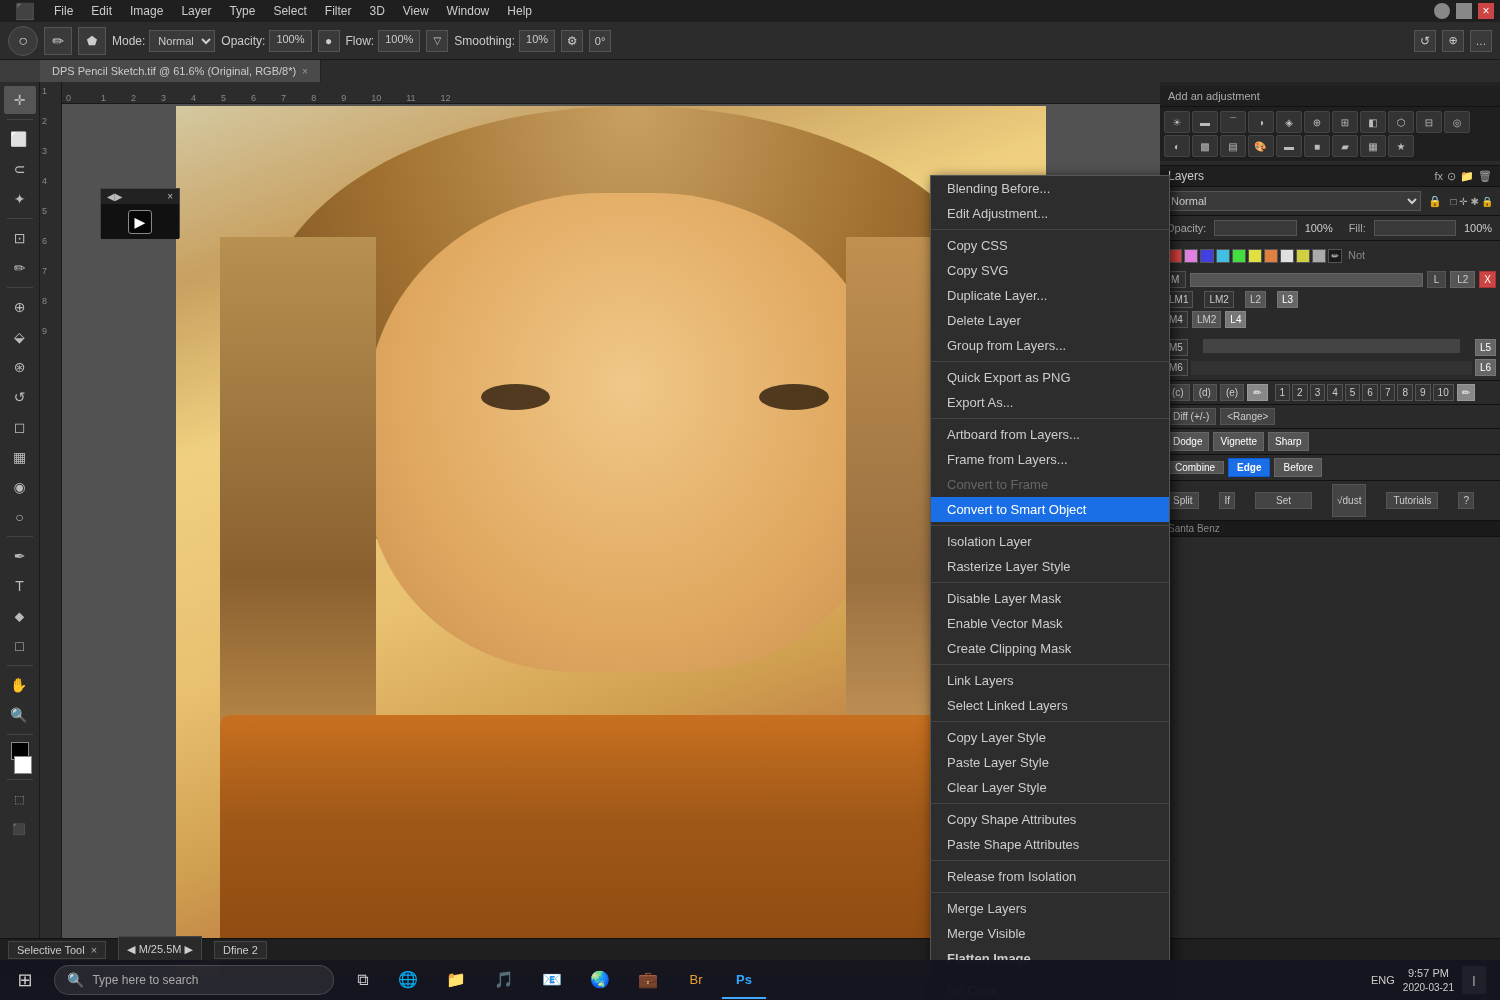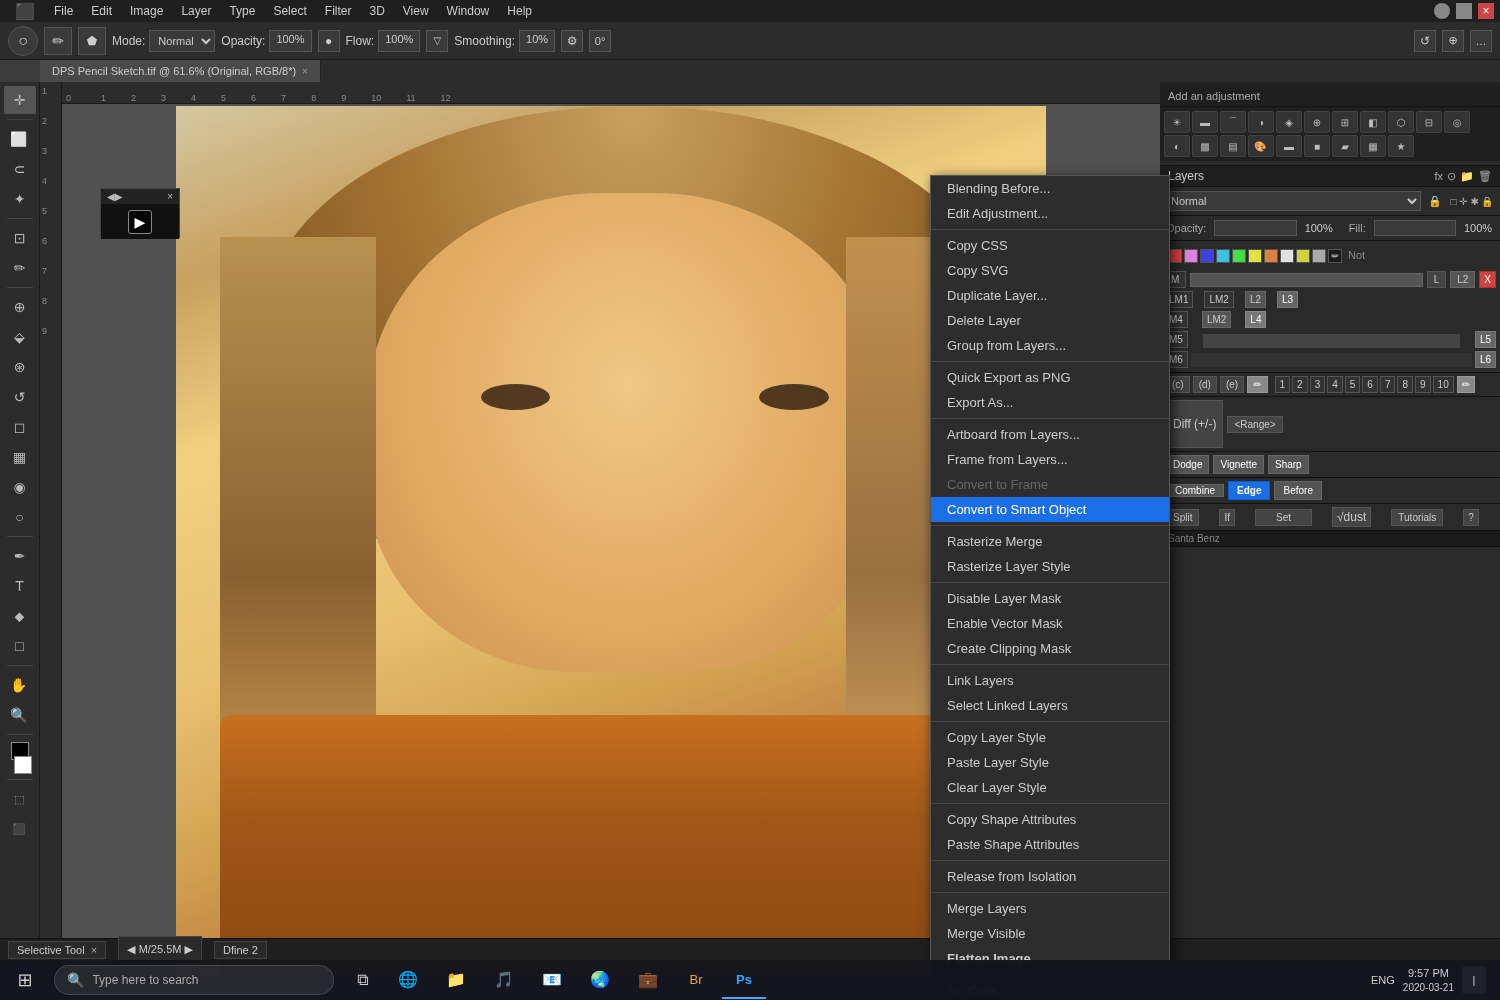--- a/index.html
+++ b/index.html
@@ -619,26 +619,26 @@
       <div style="padding:2px 6px;background:#444;border:1px solid #555;font-size:10px;color:#ccc;">L</div>
       <div style="padding:2px 6px;background:#555;border:1px solid #666;font-size:10px;color:#ccc;">L2</div>
       <div style="padding:2px 4px;background:#c44;border:1px solid #a33;font-size:10px;color:#fff;">X</div>
     </div>
     <div style="display:flex;align-items:center;gap:11px;margin-top:3px;">
       <div style="padding:2px 4px;background:#333;border:1px solid #555;font-size:10px;color:#ccc;">LM1</div>
       <div style="padding:2px 4px;background:#333;border:1px solid #555;font-size:10px;color:#ccc;">LM2</div>
       <div style="padding:2px 4px;background:#555;border:1px solid #666;font-size:10px;color:#ccc;">L2</div>
       <div style="padding:2px 4px;background:#666;border:1px solid #777;font-size:10px;color:#fff;">L3</div>
     </div>
-    <div style="display:flex;align-items:center;gap:14px;margin-top:3px;">
+    <div style="display:flex;align-items:center;gap:4px;margin-top:3px;">
       <div style="padding:2px 4px;background:#333;border:1px solid #555;font-size:10px;color:#ccc;">M4</div>
       <div style="padding:2px 4px;background:#555;border:1px solid #666;font-size:10px;color:#ccc;">LM2</div>
       <div style="padding:2px 4px;background:#777;border:1px solid #888;font-size:10px;color:#fff;">L4</div>
     </div>
-    <div style="display:flex;align-items:flex-end;gap:15px;margin-top:3px;">
+    <div style="display:flex;align-items:flex-start;gap:15px;margin-top:11px;">
       <div style="padding:2px 4px;background:#333;border:1px solid #555;font-size:10px;color:#ccc;">M5</div>
       <div style="flex:1;height:14px;background:#444;"></div>
       <div style="padding:2px 4px;background:#666;border:1px solid #777;font-size:10px;color:#fff;">L5</div>
     </div>
     <div style="display:flex;align-items:center;gap:3px;margin-top:3px;">
       <div style="padding:2px 4px;background:#333;border:1px solid #555;font-size:10px;color:#ccc;">M6</div>
       <div style="flex:1;height:14px;background:#333;"></div>
       <div style="padding:2px 4px;background:#666;border:1px solid #777;font-size:10px;color:#fff;">L6</div>
     </div>
   </div>
@@ -657,38 +657,38 @@
       <div style="padding:2px 4px;background:#333;border:1px solid #555;font-size:10px;color:#ccc;">6</div>
       <div style="padding:2px 4px;background:#333;border:1px solid #555;font-size:10px;color:#ccc;">7</div>
       <div style="padding:2px 4px;background:#333;border:1px solid #555;font-size:10px;color:#ccc;">8</div>
       <div style="padding:2px 4px;background:#333;border:1px solid #555;font-size:10px;color:#ccc;">9</div>
       <div style="padding:2px 4px;background:#333;border:1px solid #555;font-size:10px;color:#ccc;">10</div>
     </div>
     <div style="padding:2px 4px;background:#888;border:1px solid #999;font-size:10px;color:#fff;">✏</div>
   </div>
 
   <div style="display:flex;align-items:center;gap:4px;padding:3px 6px;background:#2a2a2a;border-bottom:1px solid #111;flex-wrap:wrap;">
-    <div style="padding:16px 6px;background:#444;border:1px solid #555;font-size:12px;color:#ccc;cursor:pointer;">Diff (+/-)</div>
+    <div style="padding:2px 6px;background:#444;border:1px solid #555;font-size:10px;color:#ccc;cursor:pointer;">Diff (+/-)</div>
     <div style="padding:2px 6px;background:#444;border:1px solid #555;font-size:10px;color:#ccc;cursor:pointer;">&lt;Range&gt;</div>
   </div>
   <div style="display:flex;align-items:center;gap:4px;padding:3px 6px;background:#2a2a2a;border-bottom:1px solid #111;flex-wrap:wrap;">
     <div style="padding:3px 6px;background:#555;border:1px solid #666;font-size:10px;color:#fff;cursor:pointer;">Dodge</div>
     <div style="padding:3px 6px;background:#555;border:1px solid #666;font-size:10px;color:#fff;cursor:pointer;">Vignette</div>
     <div style="padding:3px 6px;background:#555;border:1px solid #666;font-size:10px;color:#fff;cursor:pointer;">Sharp</div>
   </div>
   <div style="display:flex;align-items:center;gap:4px;padding:3px 6px;background:#2a2a2a;border-bottom:1px solid #111;">
     <div style="padding:0 8px;background:#555;border:1px solid #666;font-size:10px;color:#fff;cursor:pointer;">Combine</div>
     <div style="padding:3px 8px;background:#1b6fe6;border:1px solid #0d5ad4;font-size:10px;color:#fff;cursor:pointer;font-weight:bold;">Edge</div>
     <div style="padding:3px 8px;background:#555;border:1px solid #666;font-size:10px;color:#fff;cursor:pointer;">Before</div>
   </div>
   <div style="display:flex;align-items:center;gap:20px;padding:3px 6px;background:#2a2a2a;border-bottom:1px solid #111;flex-wrap:wrap;">
     <div style="padding:2px 6px;background:#444;border:1px solid #555;font-size:10px;color:#ccc;cursor:pointer;">Split</div>
     <div style="padding:2px 4px;background:#444;border:1px solid #555;font-size:10px;color:#ccc;cursor:pointer;">If</div>
     <div style="padding:2px 20px;background:#444;border:1px solid #555;font-size:10px;color:#ccc;cursor:pointer;">Set</div>
-    <div style="padding:2px 4px;background:#444;border:1px solid #555;font-size:12px;color:#ccc;cursor:pointer;">√dust</div>
+    <div style="padding:10px 4px;background:#444;border:1px solid #555;font-size:10px;color:#ccc;cursor:pointer;">√dust</div>
     <div style="padding:2px 6px;background:#444;border:1px solid #555;font-size:10px;color:#ccc;cursor:pointer;">Tutorials</div>
     <div style="padding:2px 4px;background:#444;border:1px solid #555;font-size:10px;color:#ccc;cursor:pointer;">?</div>
   </div>
   <div style="padding:2px 8px;background:#1a1a1a;font-size:10px;color:#888;border-bottom:1px solid #111;">Santa Benz</div>
 </div>
 
 <div id="context-menu">
   <div class="ctx-item">Blending Before...</div>
   <div class="ctx-item">Edit Adjustment...</div>
   <div class="ctx-separator"></div>
@@ -699,21 +699,21 @@
   <div class="ctx-item">Group from Layers...</div>
   <div class="ctx-separator"></div>
   <div class="ctx-item">Quick Export as PNG</div>
   <div class="ctx-item">Export As...</div>
   <div class="ctx-separator"></div>
   <div class="ctx-item">Artboard from Layers...</div>
   <div class="ctx-item">Frame from Layers...</div>
   <div class="ctx-item disabled">Convert to Frame</div>
   <div class="ctx-item highlighted">Convert to Smart Object</div>
   <div class="ctx-separator"></div>
-  <div class="ctx-item">Rasterize Merge</div>
+  <div class="ctx-item">Isolation Layer</div>
   <div class="ctx-item">Rasterize Layer Style</div>
   <div class="ctx-separator"></div>
   <div class="ctx-item">Disable Layer Mask</div>
   <div class="ctx-item">Enable Vector Mask</div>
   <div class="ctx-item">Create Clipping Mask</div>
   <div class="ctx-separator"></div>
   <div class="ctx-item">Link Layers</div>
   <div class="ctx-item">Select Linked Layers</div>
   <div class="ctx-separator"></div>
   <div class="ctx-item">Copy Layer Style</div>

